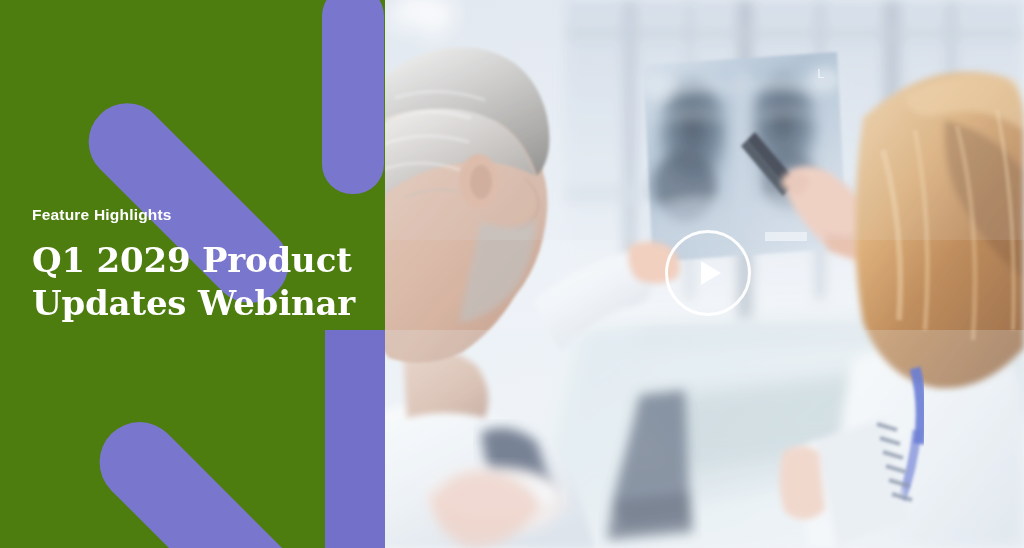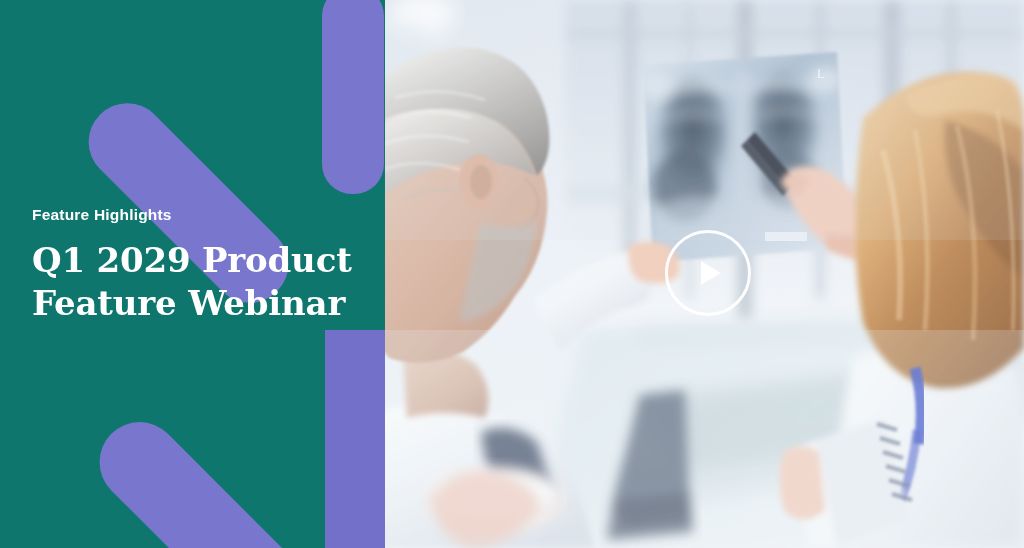--- a/index.html
+++ b/index.html
@@ -19,21 +19,21 @@
     display: flex;
     background: #6d6ac6;
   }
 
   
   .panel {
     position: relative;
     width: 385px;
     height: 548px;
     flex: 0 0 385px;
-    background: #0f766e;
+    background: #4d7c0f;
     overflow: hidden;
   }
 
   .panel-deco {
     position: absolute;
     inset: 0;
     overflow: hidden;
     pointer-events: none;
   }
 
@@ -159,21 +159,21 @@
       <div class="deco-shape deco-band-right"></div>
       <div class="deco-shape deco-bar-vert"></div>
       <div class="deco-shape deco-bar-diag-1"></div>
       <div class="deco-shape deco-bar-diag-2"></div>
     </div>
 
     <div class="panel-content">
       <p class="eyebrow">Feature Highlights</p>
       <h1 class="headline">
         <span>Q1 2029 Product</span><br>
-        <span>Feature Webinar</span>
+        <span>Updates Webinar</span>
       </h1>
     </div>
   </div>
 
   <div class="photo">
     <svg viewBox="0 0 639 548" preserveAspectRatio="xMidYMid slice">
       <defs>
         <linearGradient id="bgWall" x1="0" y1="0" x2="0.3" y2="1">
           <stop offset="0%" stop-color="#dfe6ef"></stop>
           <stop offset="45%" stop-color="#eaf0f6"></stop>

